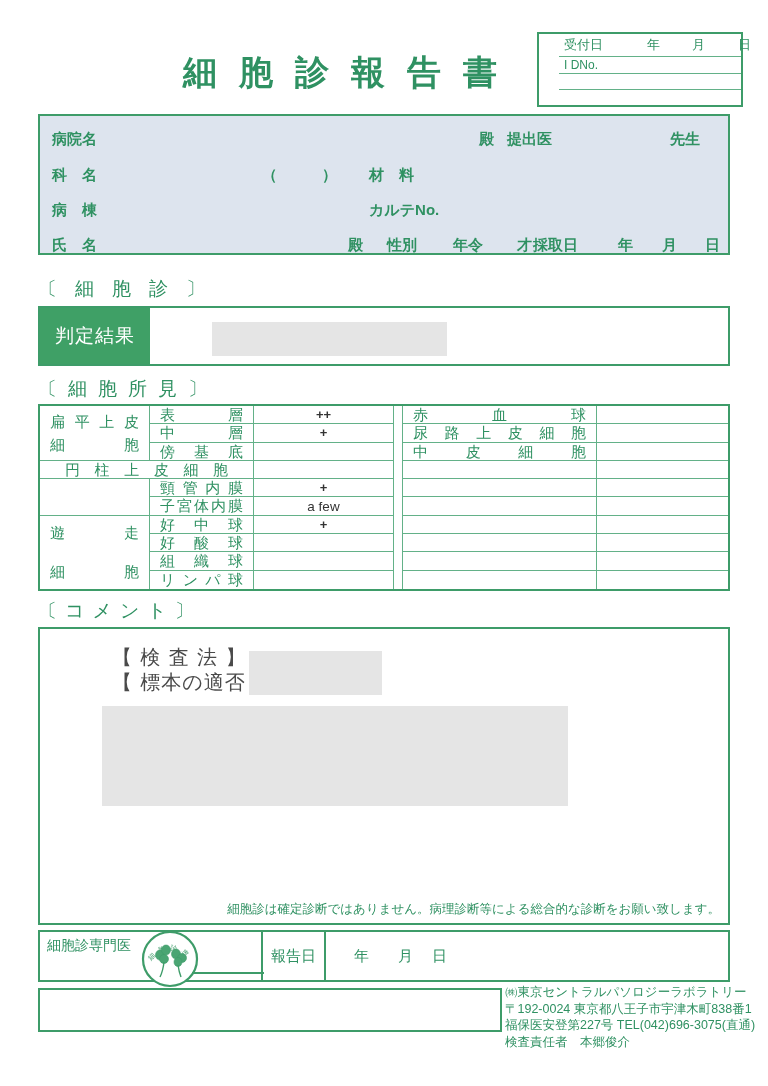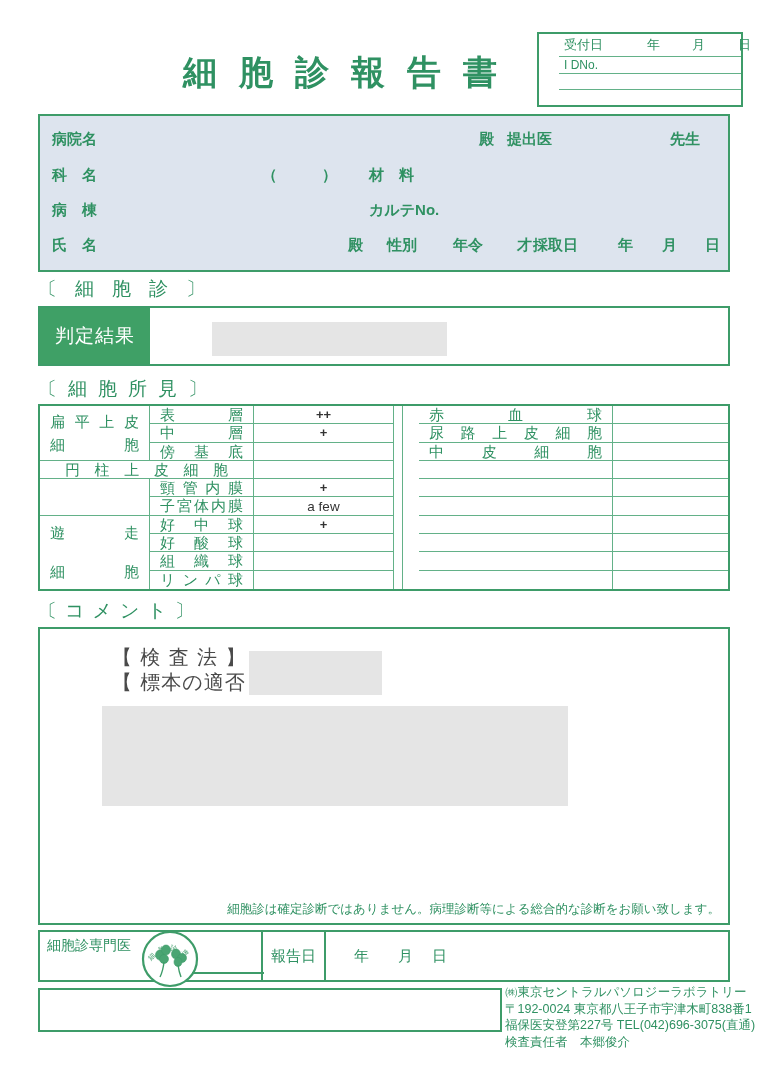--- a/index.html
+++ b/index.html
@@ -22,38 +22,38 @@
   
   .rec-box{left:537px;top:32px;width:206px;height:75px;border:2px solid var(--gb);background:#fff;padding-left:20px;}
   .rec-row{position:relative;width:100%;}
   .rec-row span{position:absolute;top:2px;font-size:13px;color:var(--g);white-space:nowrap;}
   .rec-r1{height:22px;}
   .rec-r2{height:17px;border-top:1px solid var(--gl);}
   .rec-r3,.rec-r4{height:16px;border-top:1px solid var(--gl);}
   .rec-r2 span{font-size:12px;top:1px;}
 
   
-  .pat-box{left:38px;top:114px;width:692px;height:158px;background:var(--pbg);border:2px solid var(--gb);}
+  .pat-box{left:38px;top:114px;width:692px;height:141px;background:var(--pbg);border:2px solid var(--gb);}
   .pat-box span{position:absolute;font-size:15px;font-weight:bold;color:var(--g);white-space:nowrap;}
   .pr1{top:14px;} .pr2{top:50px;} .pr3{top:85px;} .pr4{top:120px;}
 
   
   .sec-head{font-size:19px;color:var(--g);white-space:nowrap;font-weight:500;}
 
   
   .res-box{left:38px;top:306px;width:692px;height:60px;border:2px solid var(--gb);background:#fff;}
   .res-green{position:absolute;left:0;top:0;width:110px;height:100%;background:var(--gfill);
              color:#fff;font-size:19px;display:flex;align-items:center;justify-content:center;letter-spacing:1px;}
   .res-redact{position:absolute;left:172px;top:14px;width:235px;height:34px;background:var(--redact);}
 
   
   .ft{left:38px;top:404px;width:692px;height:187px;border:2px solid var(--gb);display:flex;background:#fff;}
   .ft-left{width:354px;display:grid;grid-template-columns:110px 104px 1fr;grid-template-rows:repeat(10,1fr);border-right:1px solid var(--gl);}
   .ft-gap{width:8px;}
-  .ft-right{flex:1;display:grid;grid-template-columns:194px 1fr;grid-template-rows:repeat(10,1fr);border-left:1px solid var(--gl);padding-left:16px;}
+  .ft-right{flex:1;display:grid;grid-template-columns:194px 1fr;grid-template-rows:repeat(10,1fr);border-left:1px solid var(--gl);}
   .ft div{min-width:0;}
   .br{border-right:1px solid var(--gl);}
   .bb{border-bottom:1px solid var(--gl);}
   .jl{font-size:15px;color:var(--g);text-align:justify;text-align-last:justify;padding:0 10px;line-height:18px;overflow:hidden;}
   .gcell{display:flex;flex-direction:column;justify-content:center;gap:6px;}
   .gcell .jl{line-height:17px;}
   .val{font-size:13px;color:var(--ink);text-align:center;display:flex;align-items:center;justify-content:center;font-weight:600;}
   .val.lt{font-weight:normal;font-size:13.5px;}
 
   

